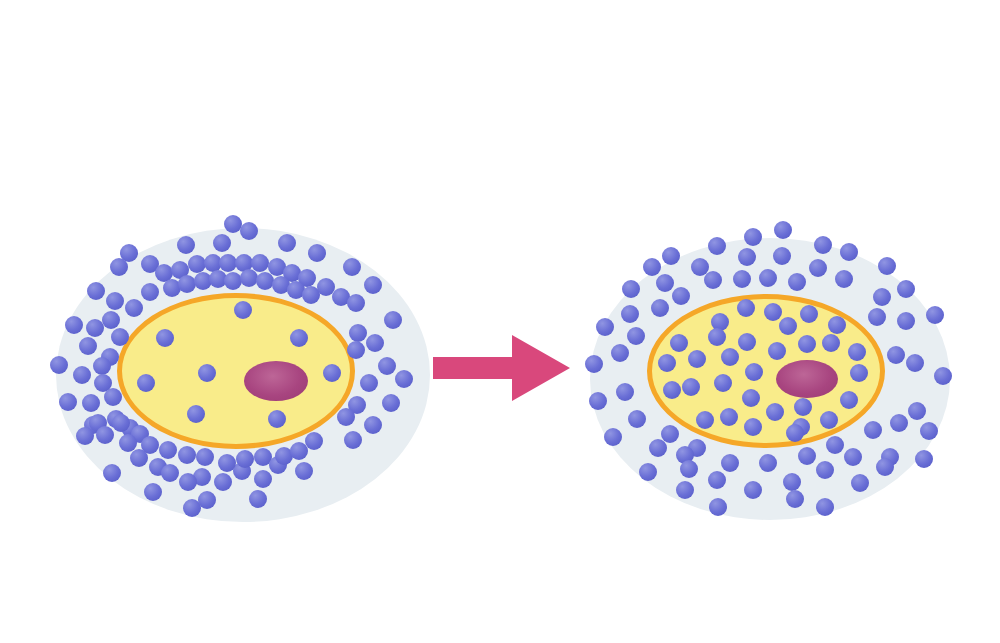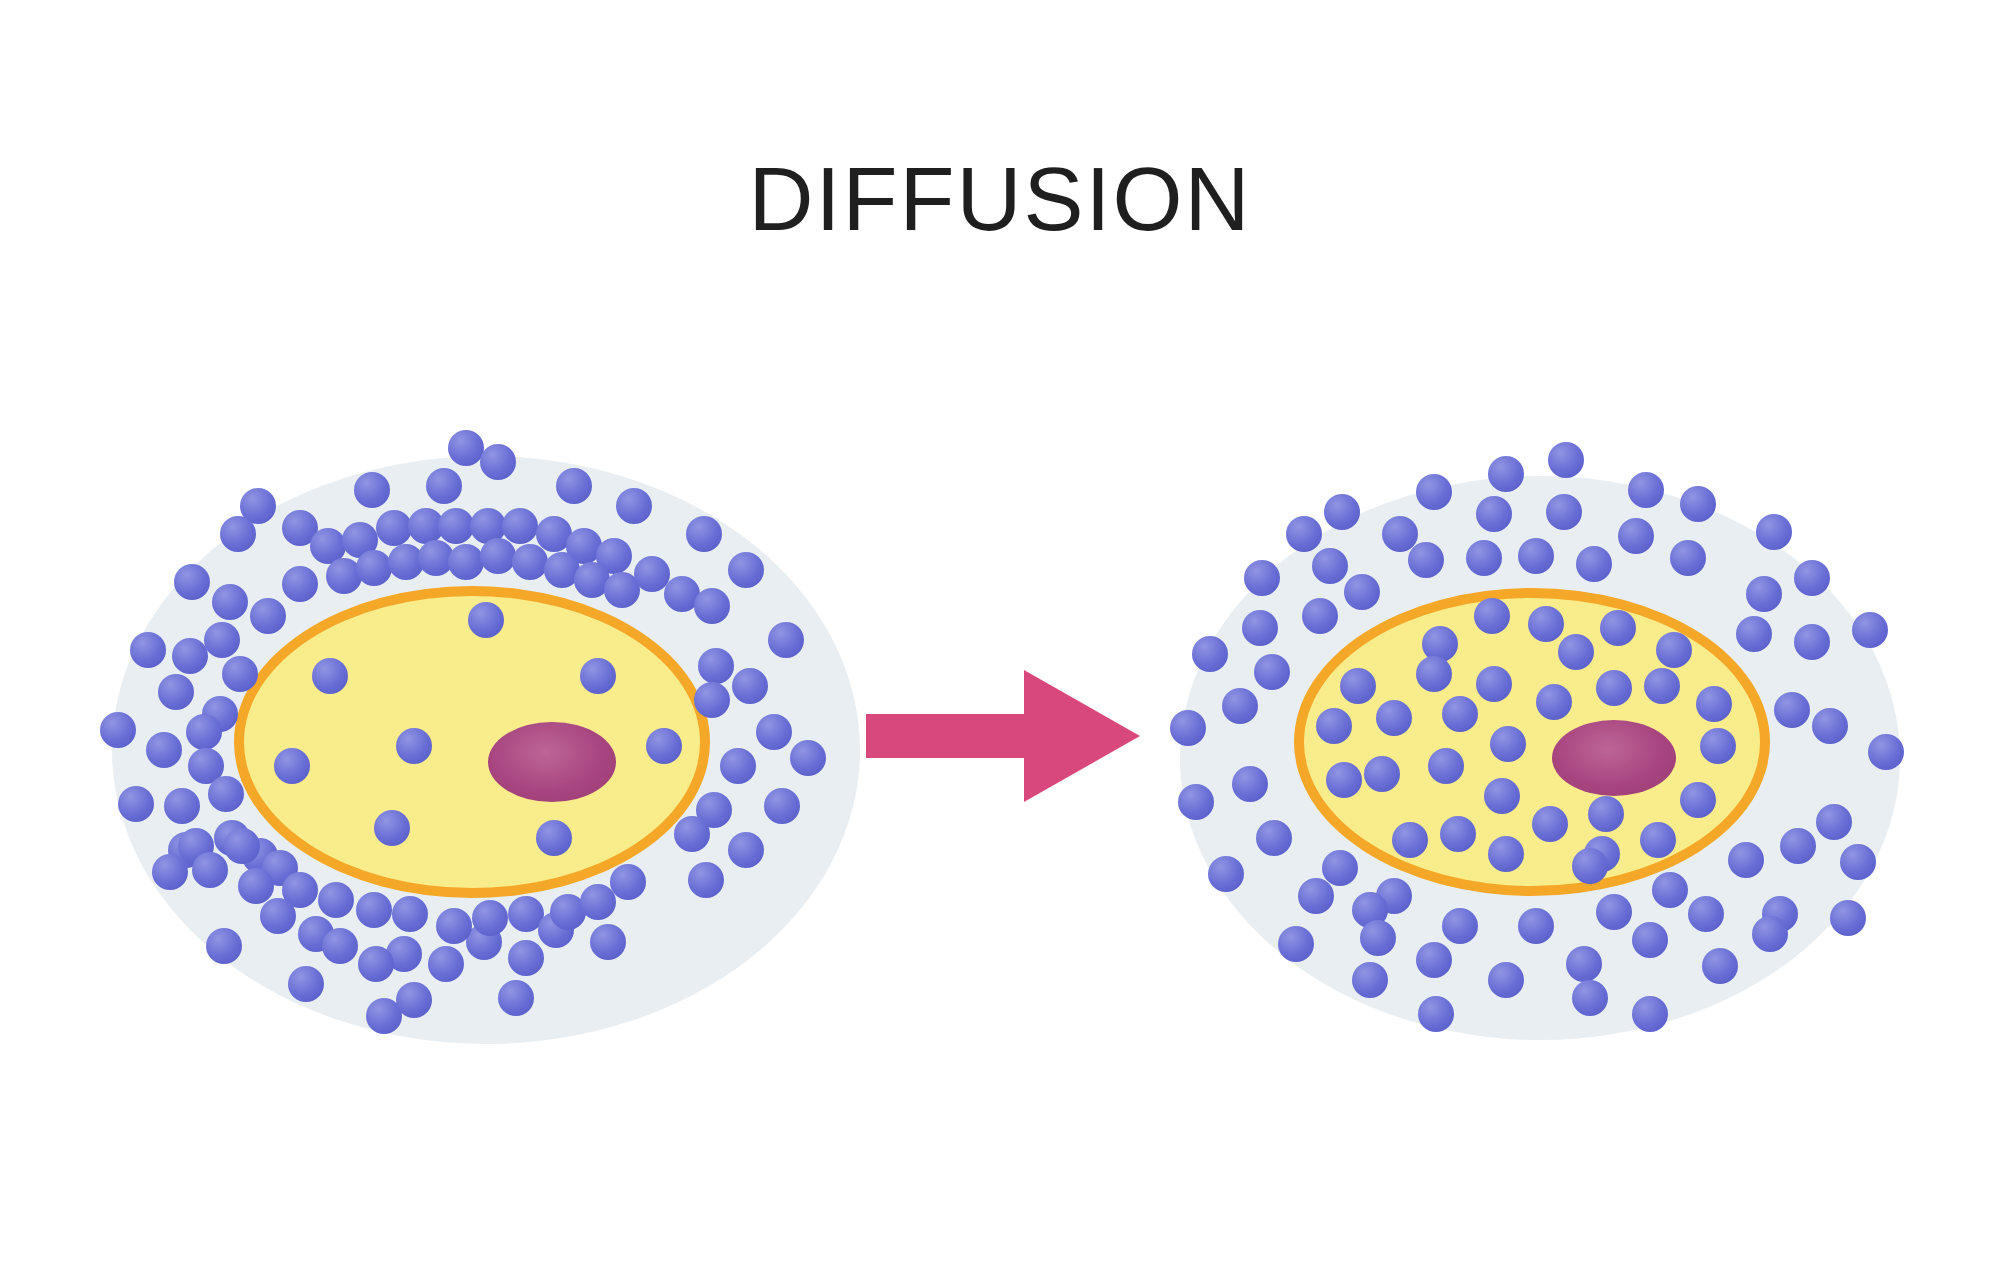--- a/index.html
+++ b/index.html
@@ -43,21 +43,20 @@
   }
   .arrow-wrap{position:absolute;left:430px;top:328px;width:145px;height:80px;}
   .arrow-wrap svg{display:block;width:100%;height:100%;}
   .arrow-wrap polygon{fill:var(--arrow,#d9487c);}
 </style>
 </head>
 <body>
 
 <div class="canvas">
 
-  <h1 class="title">DIFFUSION</h1>
 
   <div>
     <div class="ellipse outer-region left-outer"></div>
     <div class="ellipse membrane left-membrane"></div>
     <div class="ellipse nucleus left-nucleus"></div>
     <div>
         <div class="particle" style="left: 224px; top: 215px;"></div>
         <div class="particle" style="left: 240px; top: 222px;"></div>
         <div class="particle" style="left: 213px; top: 234px;"></div>
         <div class="particle" style="left: 278px; top: 234px;"></div>

